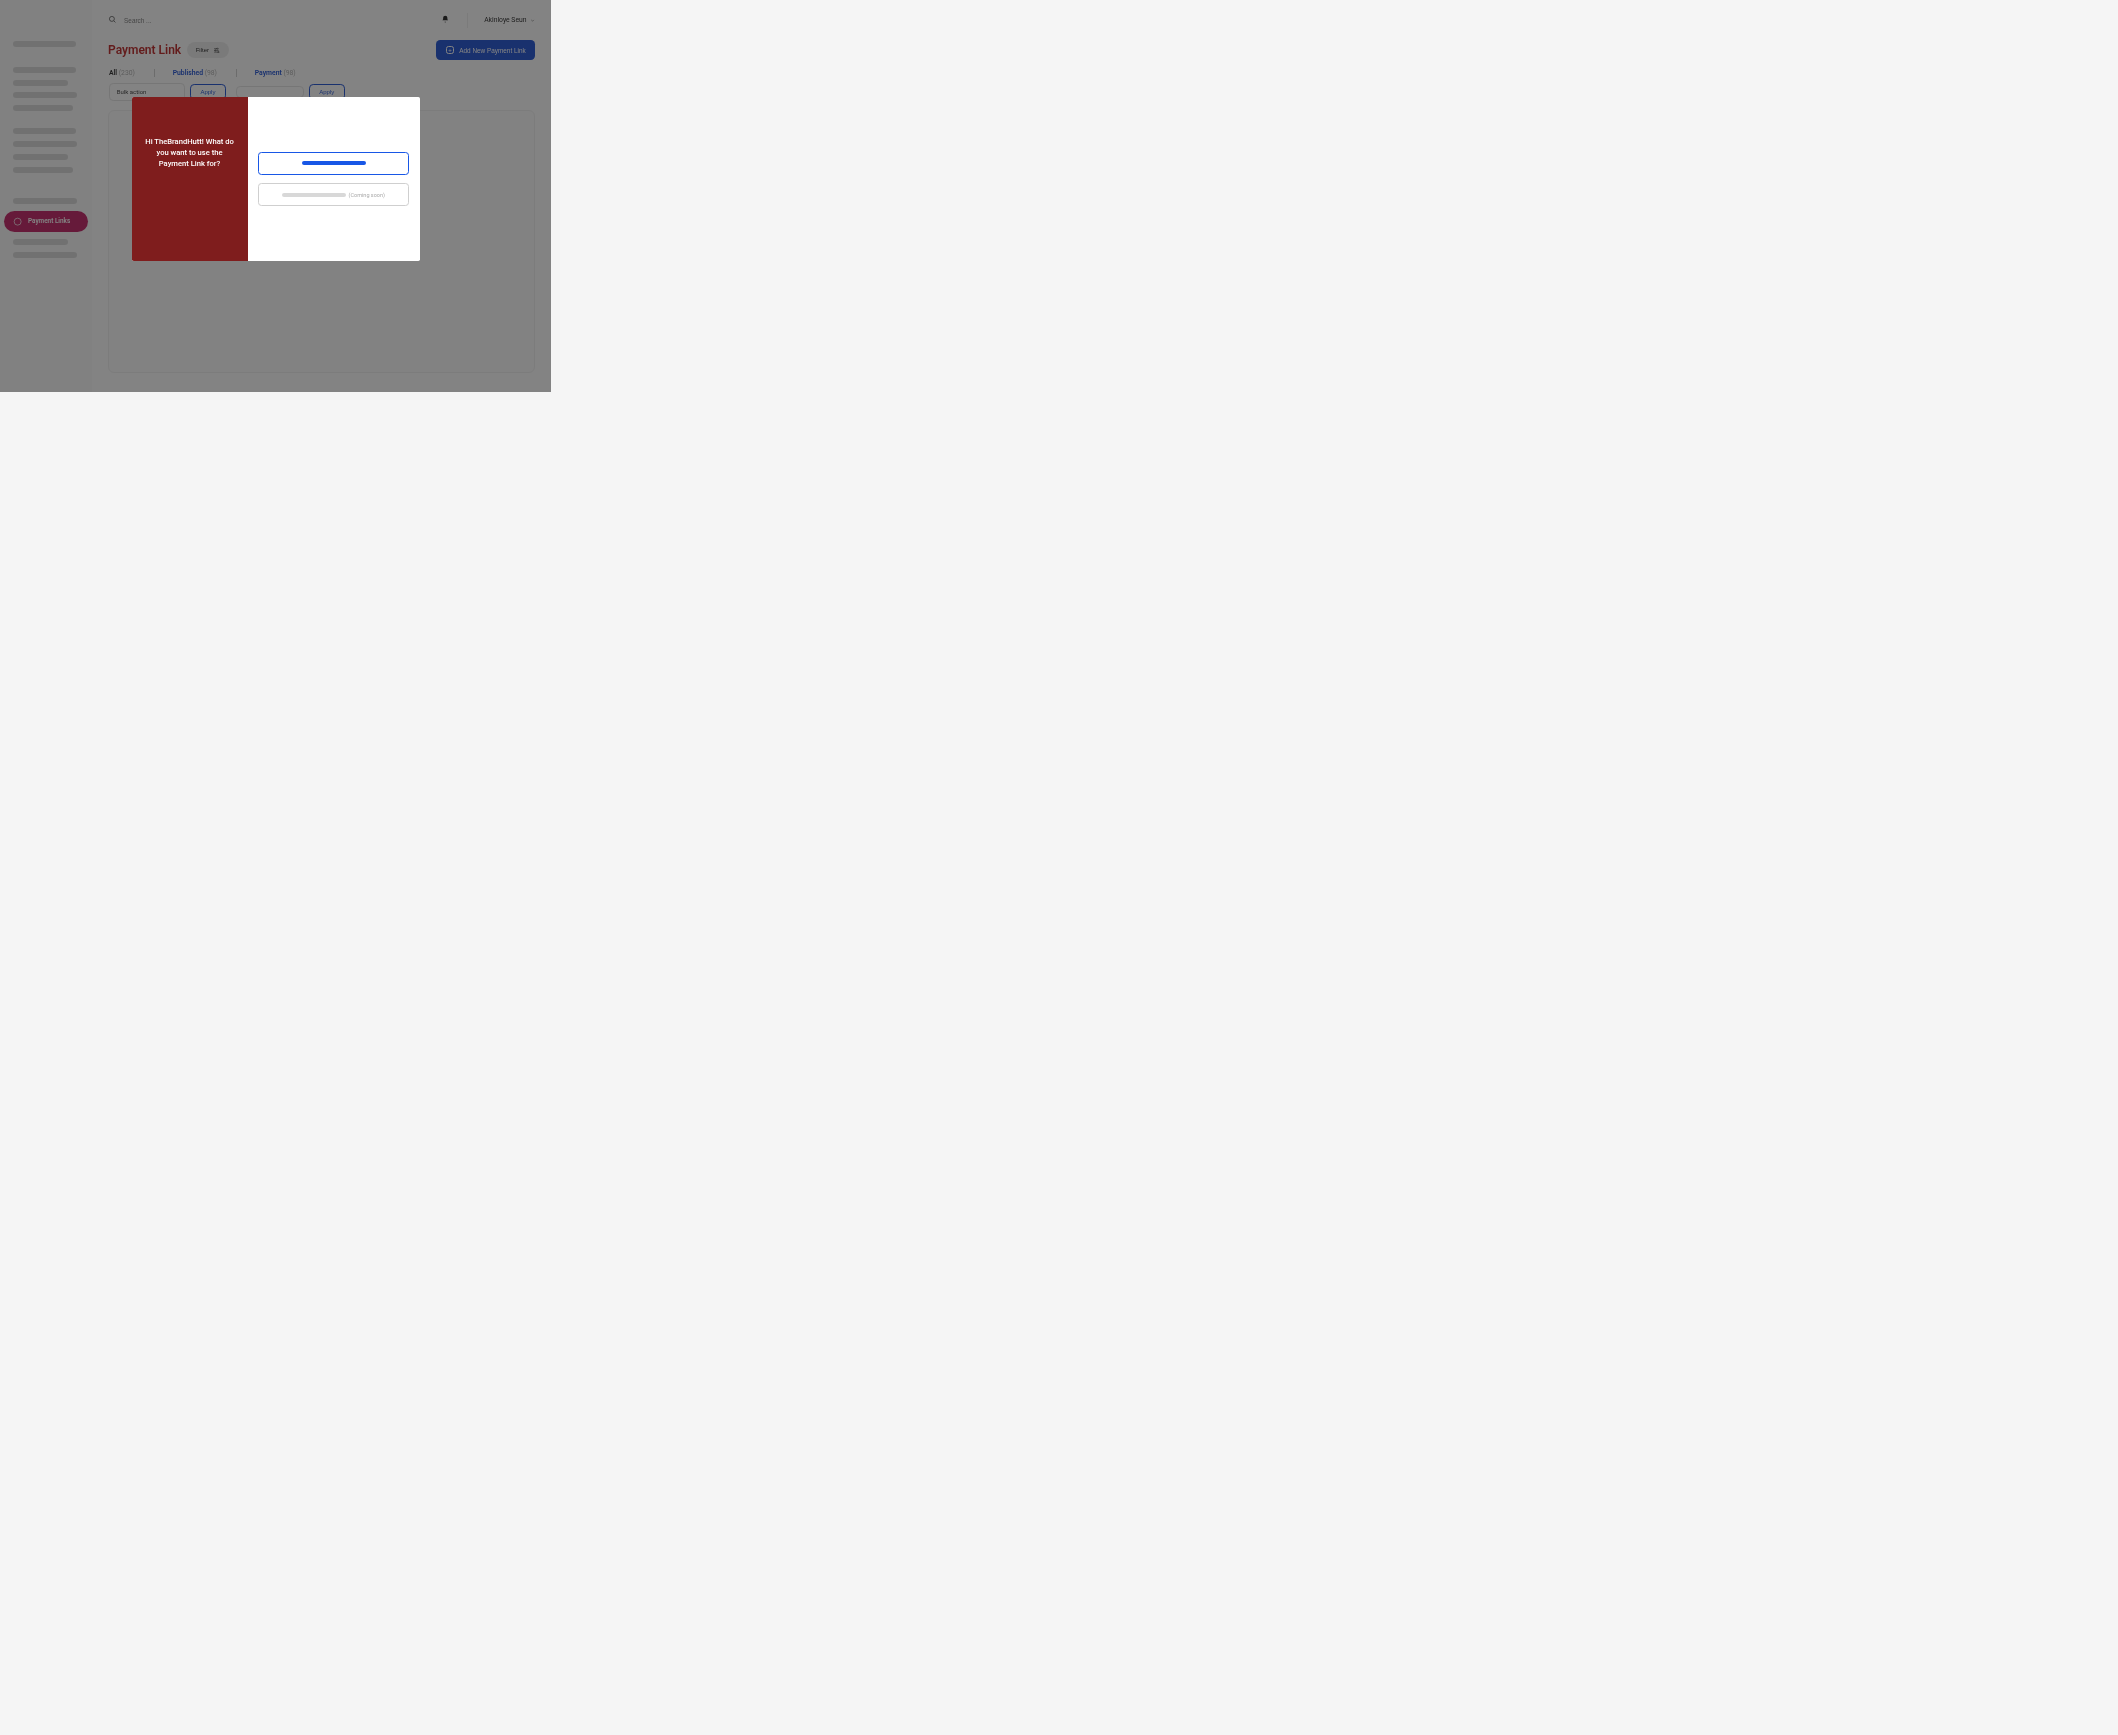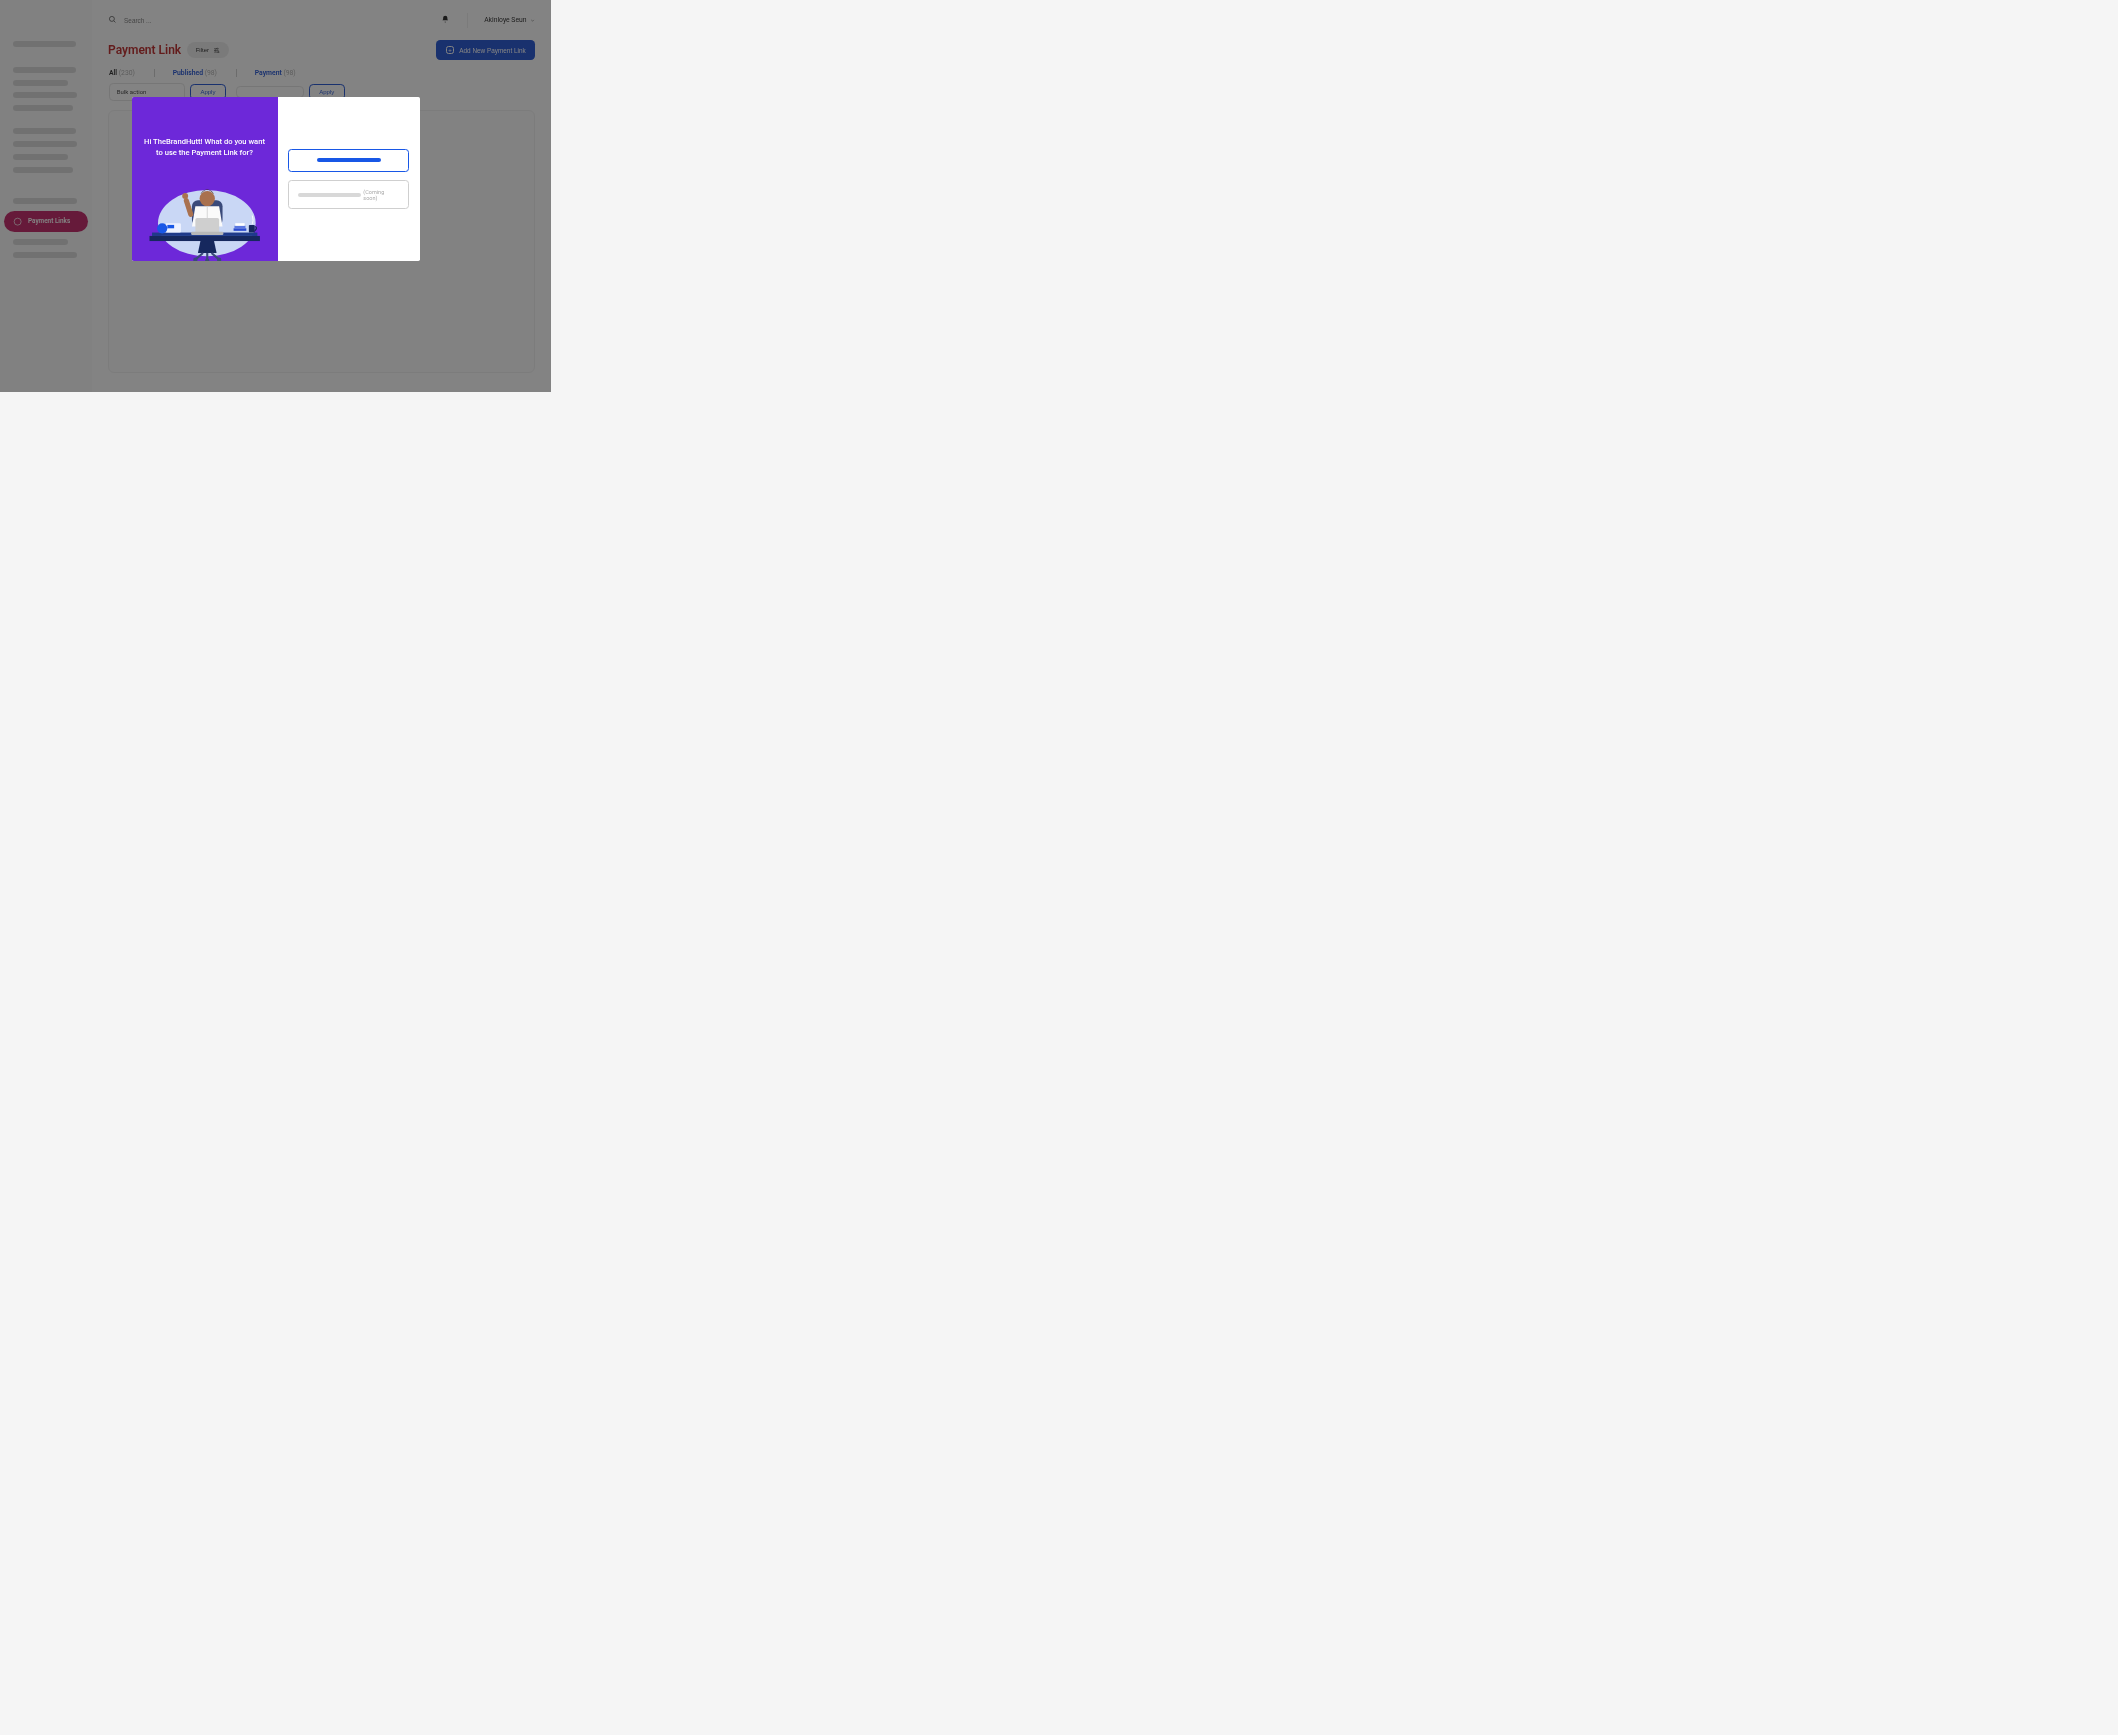--- a/index.html
+++ b/index.html
@@ -52,21 +52,21 @@
     
     .controls { display: flex; gap: 10.2px; padding: 0 17px 8.5px; }
     .select-box { background: #fff; border: 0.4px solid #e3e3e3; border-radius: 4.2px; padding: 4.7px 6.8px; font-size: 6px; color: #333; width: 76px; }
     .apply-btn { border: 0.6px solid #1449d1; color: #1449d1; background: #fff; border-radius: 4.2px; padding: 4.2px 9.3px; font-size: 6px; }
     
     .content-card { margin: 0 16px; background: #fcfcfc; border: 0.4px solid #f0f0f0; border-radius: 6px; height: 263px; }
     
     
     .overlay { position: absolute; inset: 0; background: rgba(30, 30, 30, 0.55); display: flex; align-items: flex-start; justify-content: center; padding-top: 97px; }
     .modal { width: 288px; background: #fff; display: flex; border-radius: 1.7px; overflow: hidden; height: 164px; }
-    .modal-left { width: 146px; background: #6d28d9; color: #fff; padding: 17px 9.3px 0; position: relative; display: flex; flex-direction: column; }
+    .modal-left { width: 116px; background: #7f1d1d; color: #fff; padding: 17px 9.3px 0; position: relative; display: flex; flex-direction: row; }
     .modal-left h3 { font-size: 7.6px; font-weight: 500; text-align: center; line-height: 1.45; margin-top: 22px; }
     .illus { flex: 1; position: relative; margin-top: 8.5px; }
     .modal-right { flex: 1; padding: 17px 10.2px; display: flex; flex-direction: column; justify-content: center; gap: 8.5px; }
     .option { border-radius: 3.4px; padding: 7.6px 9.3px; display: flex; align-items: center; justify-content: center; min-height: 23px; }
     .option.selected { border: 0.6px solid #1857e6; }
     .option.disabled { border: 0.6px solid #cfcfcf; color: #aaa; font-size: 5.5px; }
     .opt-skel { height: 4.2px; border-radius: 2.1px; }
     .opt-skel.blue { background: #1857e6; width: 64px; }
     .opt-skel.grey { background: #d8d8d8; width: 64px; margin-right: 2.5px; }
     .coming { color: #aaa; font-size: 5.5px; }

